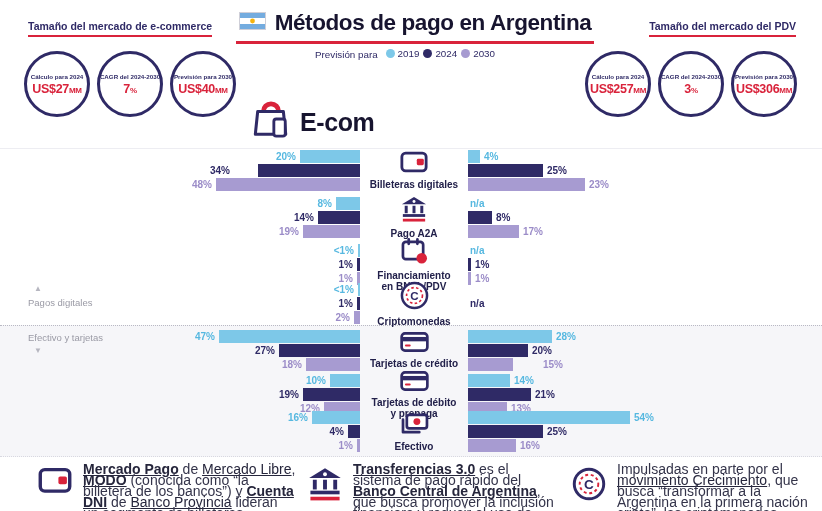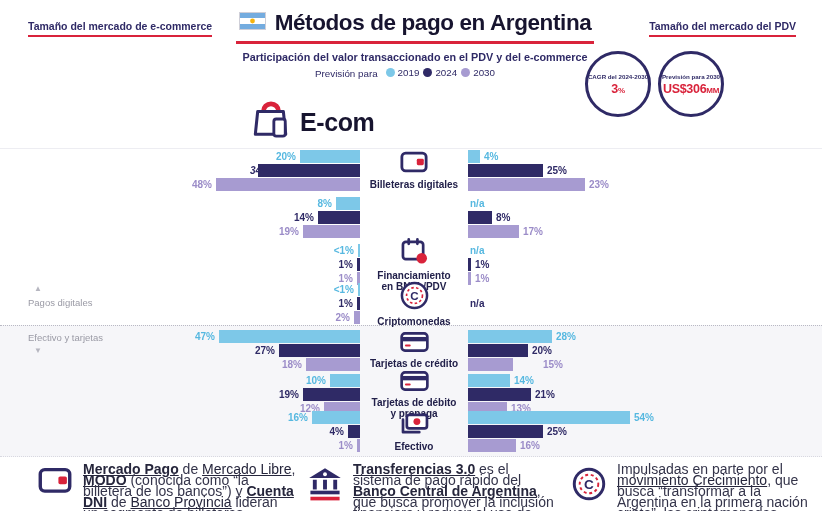--- a/index.html
+++ b/index.html
@@ -53,21 +53,39 @@
   .fnote .u{text-decoration:underline;color:#26263c;}
 </style>
 </head>
 <body>
 
 <div id="page">
 
   <div class="market-title" id="market-ecom-title">Tamaño del mercado de e-commerce</div>
   <div class="market-title" id="market-pdv-title">Tamaño del mercado del PDV</div>
 
+  <div class="stats-row" id="ecom-stats">
+      <div class="stat-circle">
+        <div class="stat-label">Cálculo para 2024</div>
+        <div class="stat-value">US$27<span class="stat-suffix">MM</span></div>
+      </div>
+      <div class="stat-circle">
+        <div class="stat-label">CAGR del 2024-2030</div>
+        <div class="stat-value">7<span class="stat-suffix">%</span></div>
+      </div>
+      <div class="stat-circle">
+        <div class="stat-label">Previsión para 2030</div>
+        <div class="stat-value">US$40<span class="stat-suffix">MM</span></div>
+      </div>
+    </div>
   <div class="stats-row" id="pdv-stats">
+      <div class="stat-circle">
+        <div class="stat-label">Cálculo para 2024</div>
+        <div class="stat-value">US$257<span class="stat-suffix">MM</span></div>
+      </div>
       <div class="stat-circle">
         <div class="stat-label">CAGR del 2024-2030</div>
         <div class="stat-value">3<span class="stat-suffix">%</span></div>
       </div>
       <div class="stat-circle">
         <div class="stat-label">Previsión para 2030</div>
         <div class="stat-value">US$306<span class="stat-suffix">MM</span></div>
       </div>
     </div>
 
@@ -77,21 +95,20 @@
         <svg width="27" height="18" viewBox="0 0 27 18">
           <rect x="0" y="0" width="27" height="6" fill="#74ACDF"></rect>
           <rect x="0" y="6" width="27" height="6" fill="#fff"></rect>
           <rect x="0" y="12" width="27" height="6" fill="#74ACDF"></rect>
           <circle cx="13.5" cy="9" r="2.4" fill="#F6B40E"></circle>
           <rect x="0.5" y="0.5" width="26" height="17" fill="none" stroke="#cfcfd8" stroke-width="1"></rect>
         </svg>
       </span>
       <h1>Métodos de pago en Argentina</h1>
     </div>
-    <div class="subtitle">Participación del valor transaccionado en el PDV y del e-commerce</div>
     <div class="legend">
       <span>Previsión para</span>
       <span id="legend-items"><span class="legend-item" style="margin-right: 4px;">
             <span class="legend-dot" style="background: rgb(125, 200, 232);"></span>
             <span>2019</span>
           </span><span class="legend-item" style="margin-right: 4px;">
             <span class="legend-dot" style="background: rgb(47, 42, 102);"></span>
             <span>2024</span>
           </span><span class="legend-item" style="margin-right: 20px;">
             <span class="legend-dot" style="background: rgb(167, 155, 209);"></span>
@@ -123,29 +140,41 @@
       <div class="row-center" style="top: 147px;">
         <span class="icon-wrap"><svg width="28" height="22" viewBox="0 0 30 23">
             <rect x="2" y="2" width="26" height="19" rx="4" fill="#fff" stroke="#2F2A66" stroke-width="3"></rect>
             <rect x="18" y="8" width="7.5" height="7" rx="1.5" fill="#D9233B"></rect>
           </svg></span>
         <div class="cat-label">Billeteras digitales</div>
       </div>
       <div class="bar" style="left: 300px; top: 150px; width: 60px; height: 13px; background: rgb(125, 200, 232);"></div>
       <div class="bar-label" style="right: 526px; top: 150px; color: rgb(86, 184, 224);">20%</div>
       <div class="bar" style="left: 258px; top: 164px; width: 102px; height: 13px; background: rgb(47, 42, 102);"></div>
-      <div class="bar-label" style="right: 552px; top: 164px; color: rgb(47, 42, 102); font-style: italic;">34%</div>
+      <div class="bar-label" style="right: 592px; top: 164px; color: rgb(47, 42, 102);">34%</div>
       <div class="bar" style="left: 216px; top: 178px; width: 144px; height: 13px; background: rgb(167, 155, 209);"></div>
       <div class="bar-label" style="right: 610px; top: 178px; color: rgb(155, 140, 200);">48%</div>
       <div class="bar" style="left: 468px; top: 150px; width: 12px; height: 13px; background: rgb(125, 200, 232);"></div>
       <div class="bar-label" style="left: 484px; top: 150px; color: rgb(86, 184, 224);">4%</div>
       <div class="bar" style="left: 468px; top: 164px; width: 75px; height: 13px; background: rgb(47, 42, 102);"></div>
       <div class="bar-label" style="left: 547px; top: 164px; color: rgb(47, 42, 102);">25%</div>
       <div class="bar" style="left: 468px; top: 178px; width: 117px; height: 13px; background: rgb(167, 155, 209);"></div>
       <div class="bar-label" style="left: 589px; top: 178px; color: rgb(155, 140, 200);">23%</div>
+      <div class="row-center" style="top: 194px;">
+        <span class="icon-wrap"><svg width="26" height="26" viewBox="0 0 28 28">
+            <path d="M14 1 L27 9 L1 9 Z" fill="#2F2A66"></path>
+            <circle cx="14" cy="6" r="1.6" fill="#fff"></circle>
+            <rect x="4" y="10.5" width="3.2" height="8" fill="#2F2A66"></rect>
+            <rect x="12.4" y="10.5" width="3.2" height="8" fill="#2F2A66"></rect>
+            <rect x="20.8" y="10.5" width="3.2" height="8" fill="#2F2A66"></rect>
+            <rect x="2" y="19.5" width="24" height="3" fill="#2F2A66"></rect>
+            <rect x="2" y="24.5" width="24" height="3" fill="#D9233B"></rect>
+          </svg></span>
+        <div class="cat-label">Pago A2A</div>
+      </div>
       <div class="bar" style="left: 336px; top: 197px; width: 24px; height: 13px; background: rgb(125, 200, 232);"></div>
       <div class="bar-label" style="right: 490px; top: 197px; color: rgb(86, 184, 224);">8%</div>
       <div class="bar" style="left: 318px; top: 211px; width: 42px; height: 13px; background: rgb(47, 42, 102);"></div>
       <div class="bar-label" style="right: 508px; top: 211px; color: rgb(47, 42, 102);">14%</div>
       <div class="bar" style="left: 303px; top: 225px; width: 57px; height: 13px; background: rgb(167, 155, 209);"></div>
       <div class="bar-label" style="right: 523px; top: 225px; color: rgb(155, 140, 200);">19%</div>
       <div class="bar-label" style="left: 470px; top: 197px; color: rgb(86, 184, 224);">n/a</div>
       <div class="bar" style="left: 468px; top: 211px; width: 24px; height: 13px; background: rgb(47, 42, 102);"></div>
       <div class="bar-label" style="left: 496px; top: 211px; color: rgb(47, 42, 102);">8%</div>
       <div class="bar" style="left: 468px; top: 225px; width: 51px; height: 13px; background: rgb(167, 155, 209);"></div>

